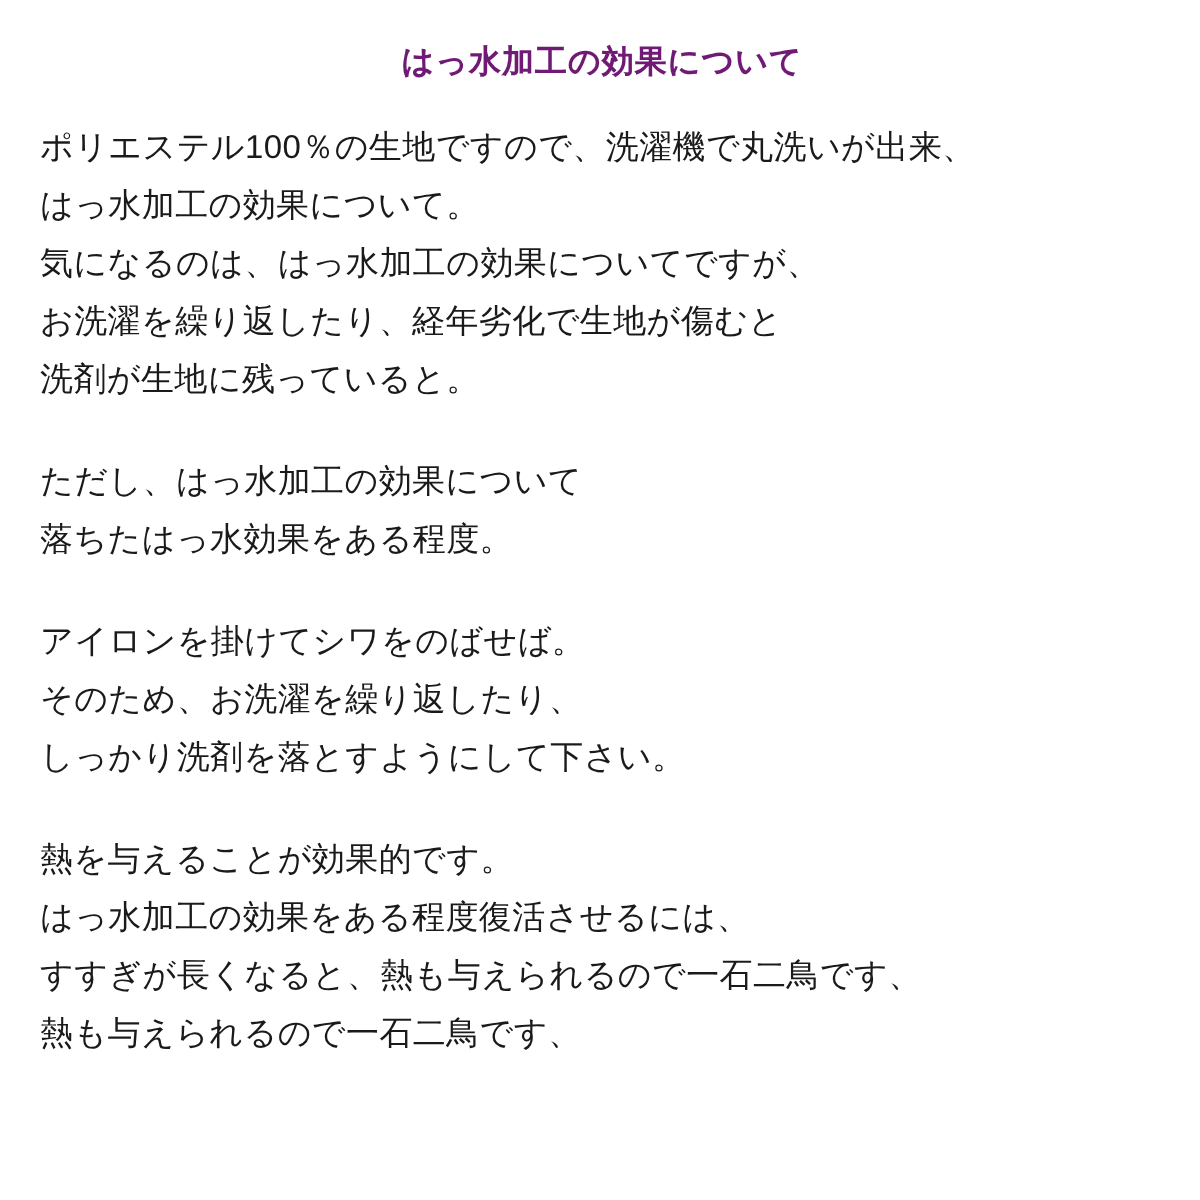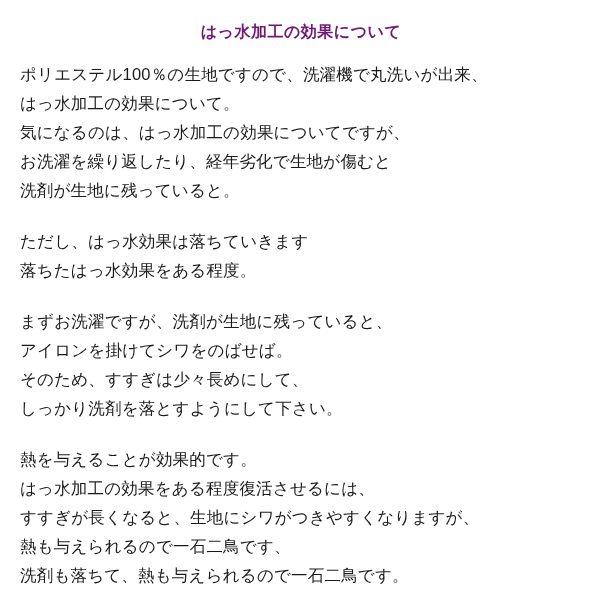--- a/index.html
+++ b/index.html
@@ -60,33 +60,31 @@
 
     <p class="para">
       <span class="line">ポリエステル100％の生地ですので、洗濯機で丸洗いが出来、</span>
       <span class="line">はっ水加工の効果について。</span>
       <span class="line">気になるのは、はっ水加工の効果についてですが、</span>
       <span class="line">お洗濯を繰り返したり、経年劣化で生地が傷むと</span>
       <span class="line">洗剤が生地に残っていると。</span>
     </p>
 
     <p class="para">
-      <span class="line">ただし、はっ水効果は落ちていきます</span>
+      <span class="line">ただし、はっ水加工の効果について</span>
       <span class="line">落ちたはっ水効果をある程度。</span>
     </p>
 
     <p class="para">
-      <span class="line">まずお洗濯ですが、洗剤が生地に残っていると、</span>
       <span class="line">アイロンを掛けてシワをのばせば。</span>
-      <span class="line">そのため、すすぎは少々長めにして、</span>
+      <span class="line">そのため、お洗濯を繰り返したり、</span>
       <span class="line">しっかり洗剤を落とすようにして下さい。</span>
     </p>
 
     <p class="para">
       <span class="line">熱を与えることが効果的です。</span>
       <span class="line">はっ水加工の効果をある程度復活させるには、</span>
-      <span class="line">すすぎが長くなると、生地にシワがつきやすくなりますが、</span>
+      <span class="line">すすぎが長くなると、熱も与えられるので一石二鳥です、</span>
       <span class="line">熱も与えられるので一石二鳥です、</span>
-      <span class="line">洗剤も落ちて、熱も与えられるので一石二鳥です。</span>
     </p>
 
   </div>
 </div>
 
 </body></html>

